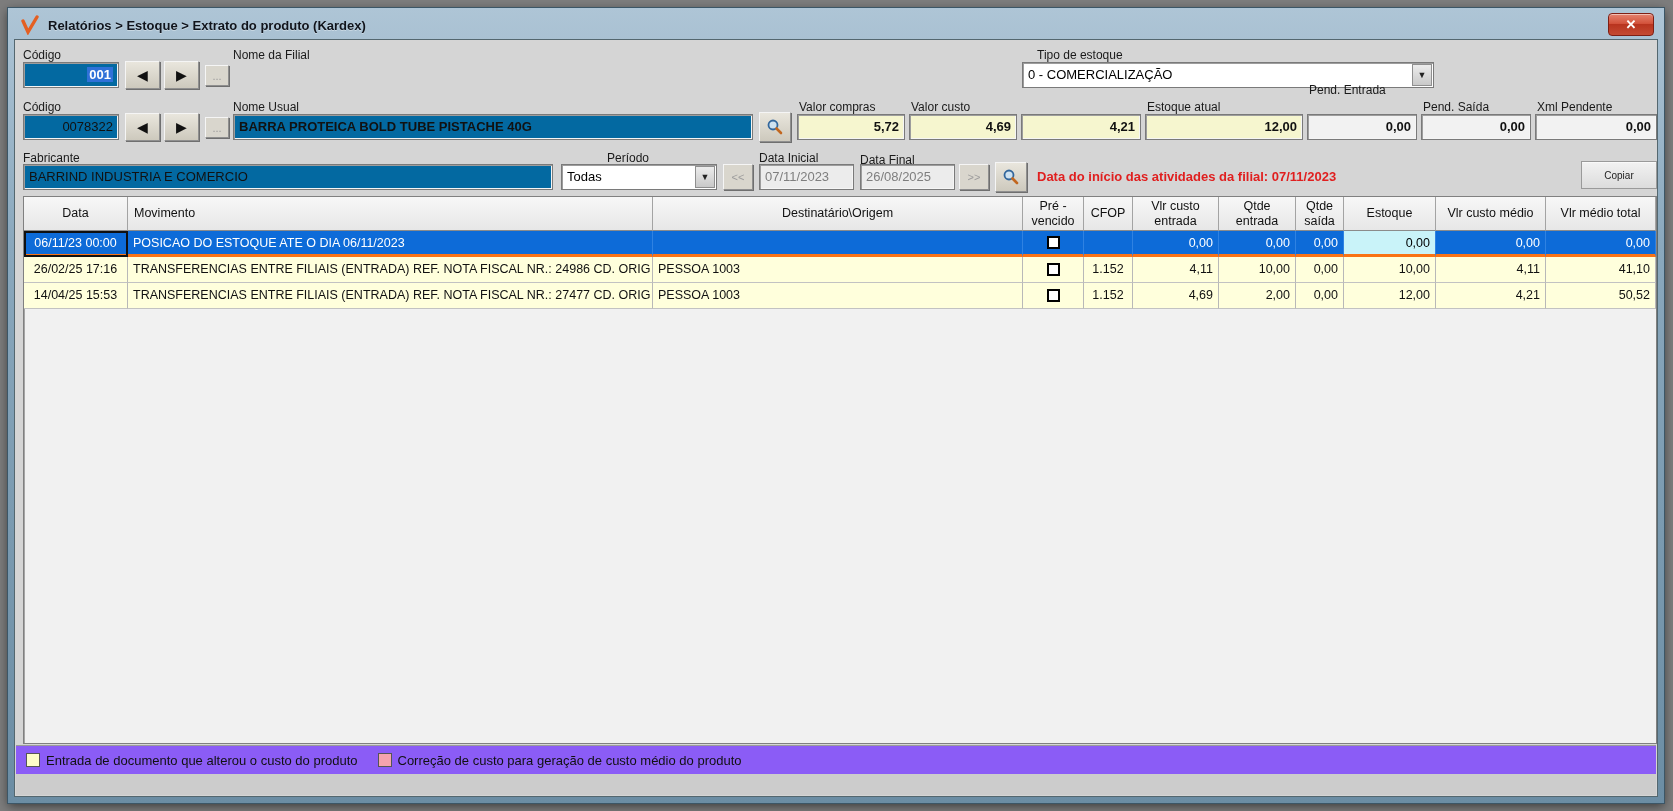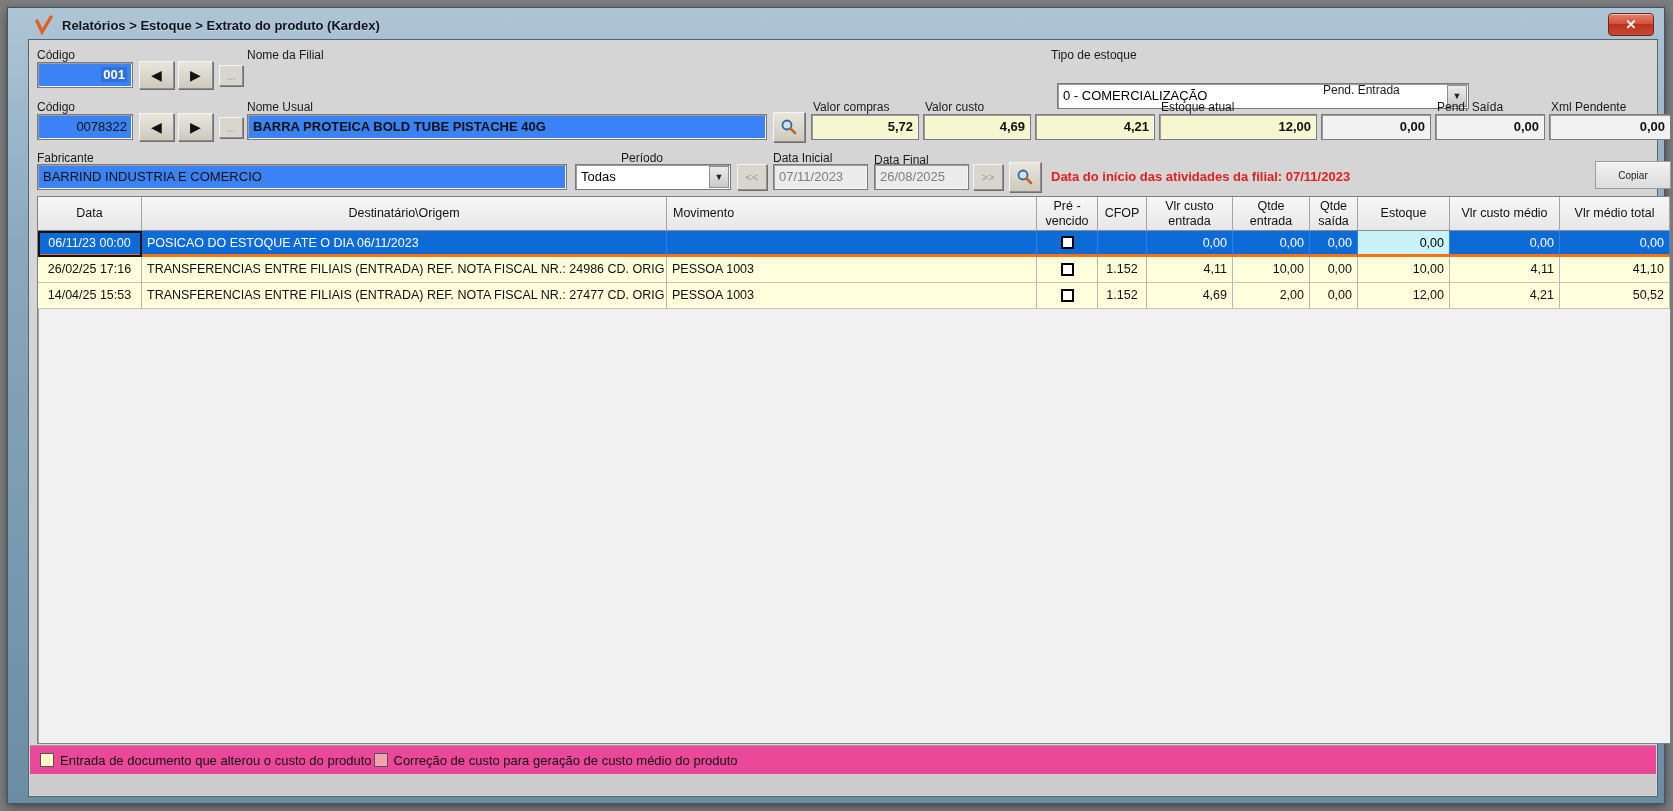--- a/index.html
+++ b/index.html
@@ -1,37 +1,37 @@
 <!DOCTYPE html>
 <html><head>
 <meta charset="utf-8">
 <style>
   * { margin:0; padding:0; box-sizing:border-box; }
   html,body { width:1673px; height:811px; }
   body { background:#7d7d7d; font-family:"Liberation Sans", sans-serif; overflow:hidden; }
 
   .window { position:absolute; left:8px; top:8px; width:1656px; height:795px;
-            border-radius:0; padding:3px 6px 6px 20px;
+            border-radius:0; padding:3px 6px 6px 6px;
             background:linear-gradient(180deg,#aec5d6 0%,#8aa8bd 30%,#6b8da4 100%);
             box-shadow:0 0 0 1px #3c5666, 0 3px 10px rgba(0,0,0,.55); }
   .titlebar { position:relative; height:28px; display:flex; align-items:center; padding:0 6px; }
   .titlebar-title { font-size:13px; font-weight:bold; color:#10141c; margin-left:8px;
                     text-shadow:0 1px 0 rgba(255,255,255,.35); }
   .logo { width:20px; height:20px; display:inline-block; }
   .close-btn { position:absolute; right:4px; top:2px; width:46px; height:23px;
                border:1px solid #7e1f14; border-radius:4px;
                background:linear-gradient(180deg,#e4826f 0%,#d3533c 45%,#b8341f 50%,#c44a32 100%);
                color:#fff; font-weight:bold; font-size:13px; text-align:center; line-height:21px;
                box-shadow:inset 0 1px 0 rgba(255,255,255,.5); cursor:pointer; }
 
   .client { position:relative; height:calc(100% - 28px); background:#d5d5d5;
             border:1px solid #54676f; }
 
   .lbl { position:absolute; font-size:12px; color:#1a1a1a; white-space:nowrap; }
-  .field { position:absolute; height:26px; background:#3b82f6; border:1px solid #7a7a7a;
+  .field { position:absolute; height:26px; background:#0369a1; border:1px solid #7a7a7a;
            box-shadow:inset 1px 1px 0 #9d9d9d, inset -1px -1px 0 #f5f5f5;
            font-size:13px; color:#111; padding:0 5px; line-height:24px; white-space:nowrap; overflow:hidden; }
   .field.yellow { background:#f6f6cf; }
   .field.grayed { background:#ececec; color:#7e7e7e; }
   .field.num { text-align:right; font-weight:bold; }
   .field.bold { font-weight:bold; }
   .sel-text { background:#2f71d8; color:#fff; padding:0 2px; }
 
   .btn3d { position:absolute; background:linear-gradient(180deg,#e9e6dd,#cdc9bd);
            border:1px solid #8f8f8f; border-top-color:#f5f5f5; border-left-color:#f5f5f5;
@@ -66,22 +66,22 @@
            white-space:nowrap; overflow:hidden; }
   .row-y .gcell { background:#ffffdc; color:#111; }
   .row-sel .gcell { background:#0d6bd8; color:#fff; border-bottom:3px solid #f97316; border-right:1px solid #2f82e2; }
   .row-sel .gcell.cyan { background:#c9f3f9; color:#000; }
   .row-sel .gcell.focus { outline:2px solid #101010; outline-offset:-2px; }
   .al-c { text-align:center; } .al-r { text-align:right; } .al-l { text-align:left; }
   .chkcell { display:flex; align-items:center; justify-content:center; }
   .chk { width:13px; height:13px; background:#fff; border:2px solid #000; display:inline-block; }
 
   
-  .legendbar { position:absolute; left:1px; right:1px; top:705px; height:29px; background:#ec4899;
-               border-top:1px solid #9a9a9a; display:flex; align-items:center; gap:2px; padding:0 10px;
+  .legendbar { position:absolute; left:1px; right:1px; top:705px; height:29px; background:#8b5cf6;
+               border-top:1px solid #9a9a9a; display:flex; align-items:center; gap:20px; padding:0 10px;
                font-size:13px; color:#111; }
   .swatch { width:14px; height:14px; border:1px solid #555; display:inline-block; margin-right:6px; }
   .legend-item { display:flex; align-items:center; }
   .bottomstrip { position:absolute; left:1px; right:1px; top:734px; bottom:1px; background:#cccccc; }
 
   .lupa { display:flex; align-items:center; justify-content:center; }
 </style>
 </head>
 <body>
 
@@ -104,21 +104,21 @@
         <span>◀</span>
       </div>
     <div class="btn3d" style="left:149px; top:21px; width:35px; height:28px;">
         <span>▶</span>
       </div>
     <div class="btn3d disabled" style="left:190px; top:25px; width:24px; height:21px; font-size:11px;">
         <span>...</span>
       </div>
     <span class="lbl" style="left:218px; top:8px;">Nome da Filial</span>
     <span class="lbl" style="left:1022px; top:8px;">Tipo de estoque</span>
-    <div class="combo" style="left:1028px; top:22px; width:412px;margin-top:21px;"><span>0 - COMERCIALIZAÇÃO</span><span class="arrow">▼</span></div>
+    <div class="combo" style="left:1007px; top:22px; width:412px;"><span>0 - COMERCIALIZAÇÃO</span><span class="arrow">▼</span></div>
 
     <span class="lbl" style="left:8px; top:60px;">Código</span>
     <div class="field num" style="left:8px; top:74px; width:96px; font-weight:normal;">0078322</div>
     <div class="btn3d" style="left:110px; top:73px; width:35px; height:28px;">
         <span>◀</span>
       </div>
     <div class="btn3d" style="left:149px; top:73px; width:35px; height:28px;">
         <span>▶</span>
       </div>
     <div class="btn3d disabled" style="left:190px; top:77px; width:24px; height:21px; font-size:11px;">
@@ -167,22 +167,22 @@
         <circle cx="7" cy="7" r="4.5" fill="#cfe2f0" stroke="#33679c" stroke-width="1.8"></circle>
         <line x1="10.5" y1="10.5" x2="15" y2="15" stroke="#c2671f" stroke-width="2.6" stroke-linecap="round"></line>
       </svg>
     </div>
     <span class="redinfo" style="left:1022px; top:129px;">Data do início das atividades da filial: 07/11/2023</span>
     <div class="flatbtn" style="left:1566px; top:121px; width:76px; height:28px;">Copiar</div>
 
     <div class="grid">
       <div class="grow ghead">
         <div class="gcell">Data</div>
+        <div class="gcell" style="justify-content:flex-start; padding-left:6px;">Movimento</div>
         <div class="gcell">Destinatário\Origem</div>
-        <div class="gcell" style="justify-content:flex-start; padding-left:6px;">Movimento</div>
         <div class="gcell">Pré -
 vencido</div>
         <div class="gcell">CFOP</div>
         <div class="gcell">Vlr custo
 entrada</div>
         <div class="gcell">Qtde
 entrada</div>
         <div class="gcell">Qtde
 saída</div>
         <div class="gcell">Estoque</div>

